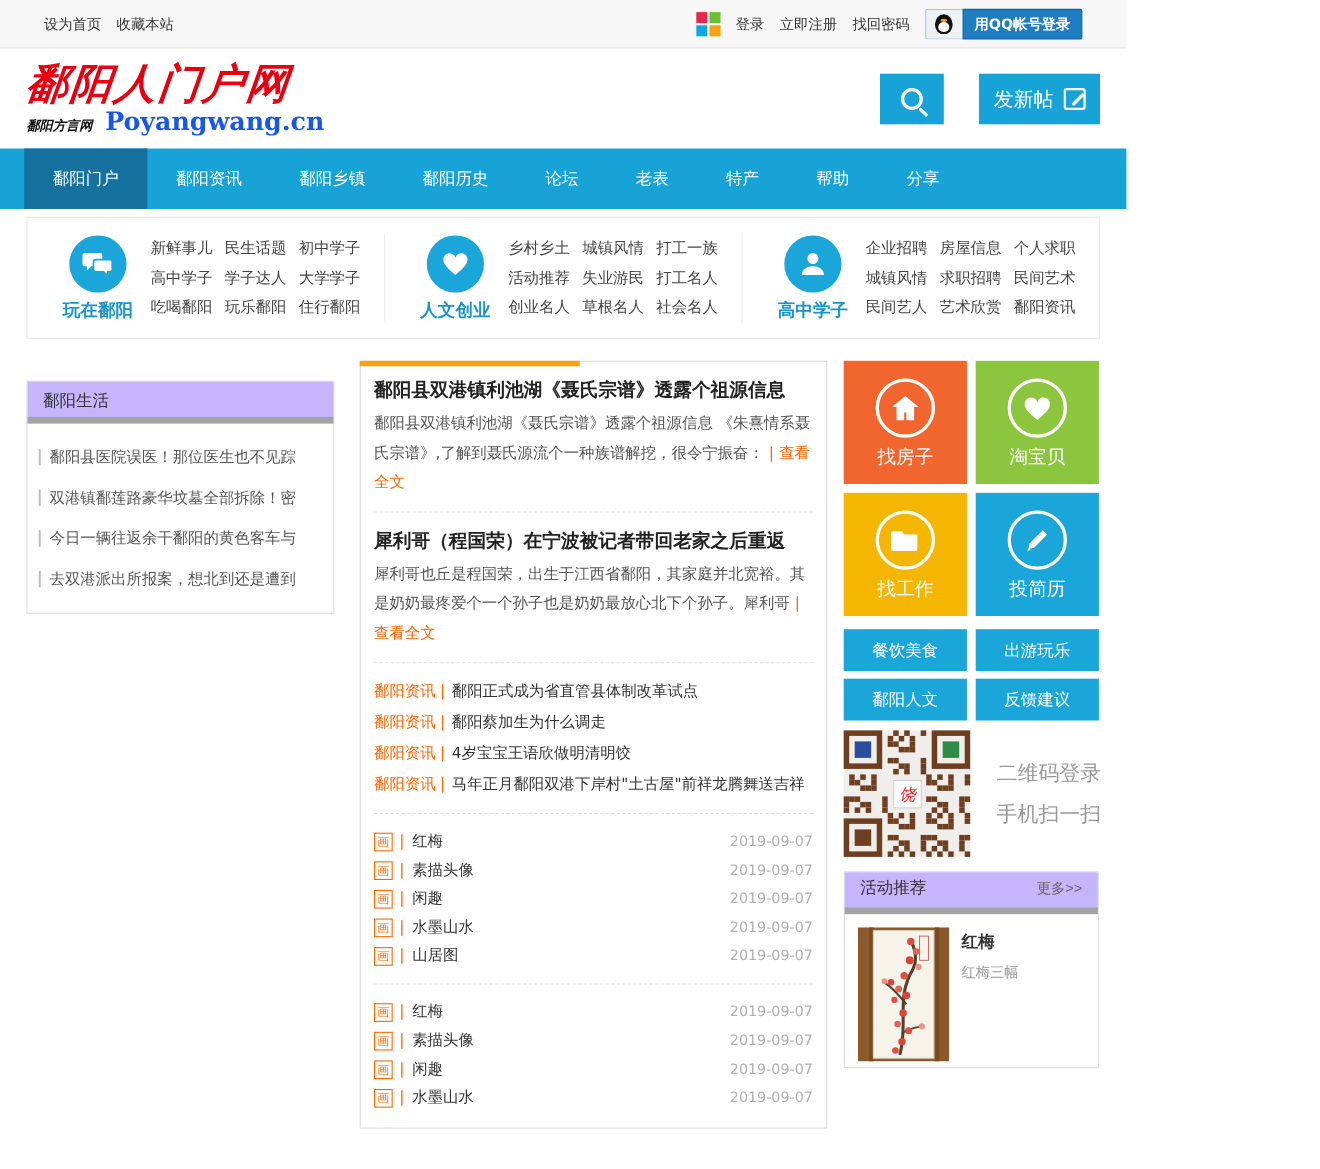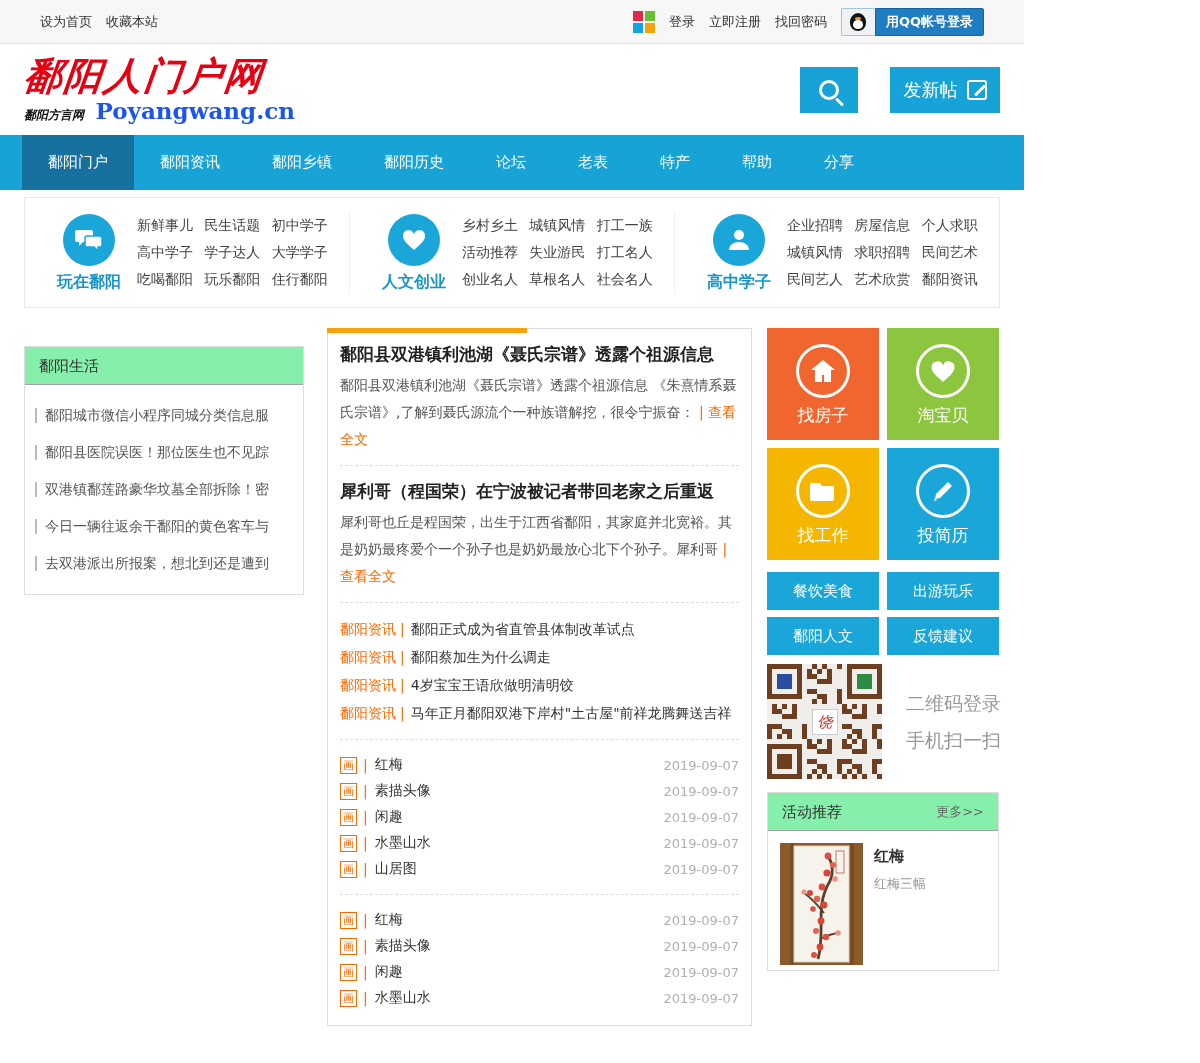--- a/index.html
+++ b/index.html
@@ -60,22 +60,22 @@
   .qcircle { width:52px; height:52px; border-radius:50%; background:#1ba6d9; margin:2px auto 6px;
     display:flex; align-items:center; justify-content:center; cursor:pointer; }
   .qlabel { color:#1795c9; font-size:16px; font-weight:bold; cursor:pointer; }
   .qlinks { flex:1; display:grid; grid-template-columns:repeat(3,1fr); row-gap:9px; align-content:center; padding-right:10px; }
   .qlinks a { color:#444; font-size:14px; text-decoration:none; cursor:pointer; white-space:nowrap; }
 
   
   .main { display:flex; align-items:flex-start; padding:20px 24px 0; }
 
   .leftbox { width:280px; border:1px solid #ddd; margin-top:18px; }
-  .boxhead { height:38px; background:#86efac; border-bottom:1px solid #a3a3a3; line-height:38px;
-    padding:0 14px; font-size:15px; color:#333; display:flex; }
+  .boxhead { height:38px; background:#c4b5fd; border-bottom:6px solid #a3a3a3; line-height:38px;
+    padding:0 14px; font-size:15px; color:#333; display:flex;font-family:Liberation Mono, monospace; }
   .leftbox ul { list-style:none; padding:12px 10px; }
   .leftbox li { display:flex; align-items:center; height:37px; font-size:14px; color:#555; cursor:pointer; white-space:nowrap; overflow:hidden; }
   .leftbox li i { width:2px; height:15px; background:#bbb; margin-right:8px; flex:none; }
 
   .centerbox { width:425px; border:1px solid #ddd; margin-left:23px; position:relative; padding:0 12px 14px; }
   .centerbox:before { content:""; position:absolute; top:-1px; left:-1px; width:200px; height:5px; background:#f7a10e; }
   .hot { width:188px; text-align:center; color:#f7941d; font-weight:bold; font-size:19px;
     letter-spacing:2px; padding-top:12px; }
   .art-title { font-family:"DejaVu Serif","Liberation Serif",serif; font-weight:bold; font-size:17px;
     color:#222; margin:14px 0 6px; cursor:pointer; white-space:nowrap; }
@@ -253,24 +253,20 @@
         <a>鄱阳资讯</a>
       </div>
     </div>
   </div>
 
   <div class="main">
 
     <div class="leftbox">
       <div class="boxhead">鄱阳生活</div>
       <ul>
-        <li>
-            <i></i>
-            <span>鄱阳城市微信小程序同城分类信息服</span>
-          </li>
         <li>
             <i></i>
             <span>鄱阳县医院误医！那位医生也不见踪</span>
           </li>
         <li>
             <i></i>
             <span>双港镇鄱莲路豪华坟墓全部拆除！密</span>
           </li>
         <li>
             <i></i>

